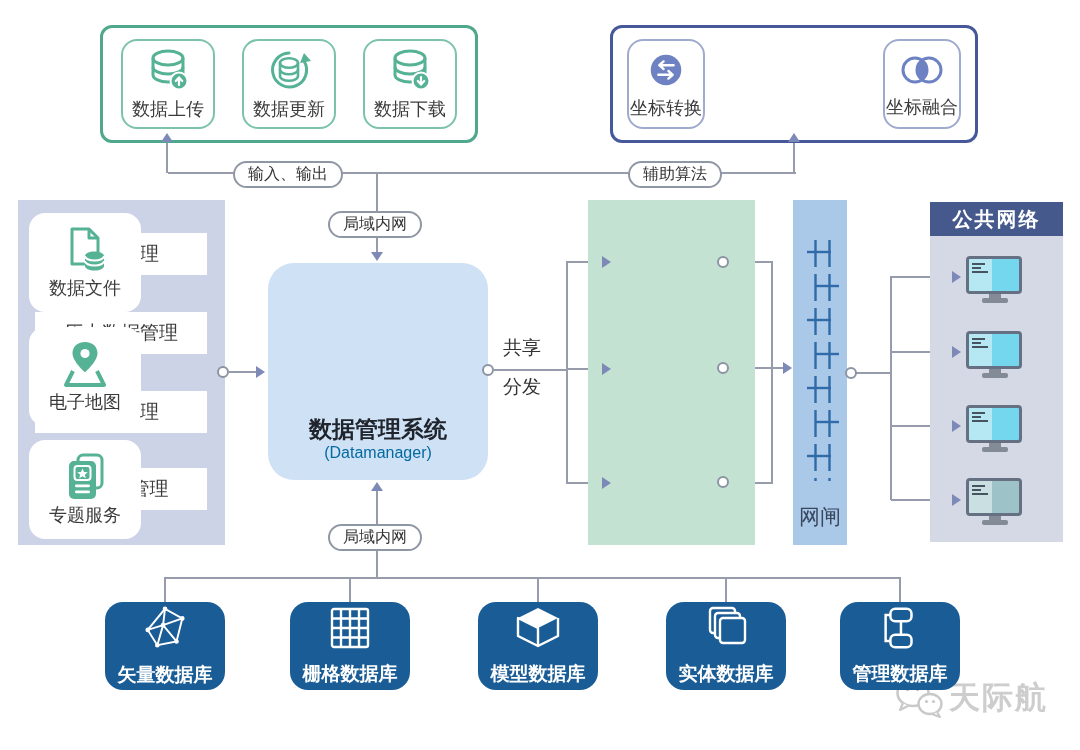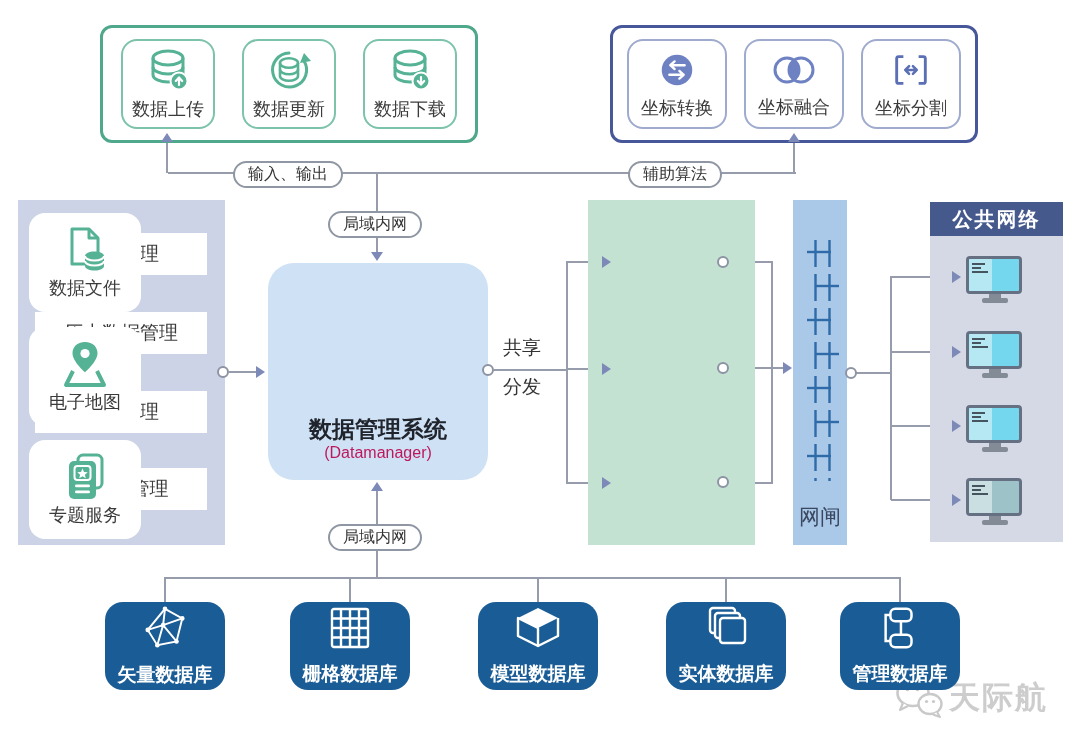--- a/index.html
+++ b/index.html
@@ -21,39 +21,39 @@
         box-sizing:border-box;z-index:6;}
 
   
   .group{position:absolute;background:#fff;border-radius:12px;display:flex;align-items:center;
          justify-content:space-between;box-sizing:border-box;z-index:3;}
   .group.green{border:3px solid #4fa78c;left:100px;top:25px;width:378px;height:118px;padding:0 18px;}
   .group.blue{border:3px solid #46589a;left:610px;top:25px;width:368px;height:118px;padding:0 14px;}
   .gcard{height:90px;border-radius:16px;background:#fff;display:flex;flex-direction:column;
          align-items:center;justify-content:center;gap:5px;box-sizing:border-box;}
   .group.green .gcard{width:94px;border:2px solid #7cc3aa;}
-  .group.blue .gcard{width:100px;border:2px solid #9fabce;}
+  .group.blue .gcard{width:78px;border:2px solid #9fabce;}
   .gcard .lbl{font-size:18px;color:#3b3b3b;}
 
   
   .left-panel{position:absolute;left:18px;top:200px;width:207px;height:345px;background:#cdd3e6;}
   .lp-item{position:absolute;left:17px;width:172px;height:42px;background:#fff;display:flex;
            align-items:center;justify-content:center;font-size:19px;color:#3a3a3a;}
 
   
   .center-box{position:absolute;left:268px;top:263px;width:220px;height:217px;background:#cfe1f4;
               border-radius:26px;z-index:3;}
   .app-icon{position:absolute;left:47px;top:29px;width:118px;height:112px;background:#fff;
             border-radius:20px;box-shadow:0 2px 6px rgba(30,60,100,.2);overflow:hidden;}
   .app-band{position:absolute;left:9px;right:9px;bottom:7px;height:25px;background:#17498a;
             border-radius:13px;color:#fff;font-weight:bold;font-size:15px;display:flex;
             align-items:center;justify-content:center;letter-spacing:1px;}
   .sys-title{position:absolute;left:0;right:0;top:151px;text-align:center;font-size:23px;
              font-weight:bold;color:#20242c;}
-  .sys-sub{position:absolute;left:0;right:0;top:181px;text-align:center;font-size:16px;color:#be185d;}
+  .sys-sub{position:absolute;left:0;right:0;top:181px;text-align:center;font-size:16px;color:#0369a1;}
   .share-txt{position:absolute;font-size:19px;color:#333;z-index:5;}
 
   
   .service-panel{position:absolute;left:588px;top:200px;width:167px;height:345px;background:#c3e2d2;z-index:2;}
   .scard{position:absolute;left:29px;width:112px;height:99px;background:#fff;border-radius:16px;
          display:flex;flex-direction:column;align-items:center;justify-content:center;gap:1px;z-index:3;}
   .scard .lbl{font-size:18px;color:#3b3b3b;}
 
   
   .gateway{position:absolute;left:793px;top:200px;width:54px;height:345px;background:#aac8e8;z-index:2;}
@@ -203,28 +203,20 @@
       <div class="lbl">坐标转换</div>
     </div>
     <div class="gcard">
       <svg width="48" height="40" viewBox="0 0 48 40">
         <circle cx="17" cy="20" r="12" fill="none" stroke="#6e82c3" stroke-width="3"></circle>
         <circle cx="31" cy="20" r="12" fill="none" stroke="#6e82c3" stroke-width="3"></circle>
         <path d="M24 10.3 A12 12 0 0 1 24 29.7 A12 12 0 0 1 24 10.3" fill="#6e82c3"></path>
       </svg>
       <div class="lbl">坐标融合</div>
     </div>
-    <div class="gcard">
-      <svg width="44" height="42" viewBox="0 0 44 44">
-        <path d="M14 8 h-5 a2 2 0 0 0 -2 2 v24 a2 2 0 0 0 2 2 h5" fill="none" stroke="#5a6fb4" stroke-width="3"></path>
-        <path d="M30 8 h5 a2 2 0 0 1 2 2 v24 a2 2 0 0 1 -2 2 h-5" fill="none" stroke="#5a6fb4" stroke-width="3"></path>
-        <path d="M16 22 h12 M16 22 l4-4 M16 22 l4 4 M28 22 l-4-4 M28 22 l-4 4" stroke="#5a6fb4" stroke-width="2.6" fill="none" stroke-linecap="round" stroke-linejoin="round"></path>
-      </svg>
-      <div class="lbl">坐标分割</div>
-    </div>
   </div>
 
   <div class="left-panel">
     <div class="lp-item" style="top:33px">安全管理</div>
     <div class="lp-item" style="top:112px">历史数据管理</div>
     <div class="lp-item" style="top:191px">日志管理</div>
     <div class="lp-item" style="top:268px">元数据管理</div>
   </div>
 
   <div class="center-box">

